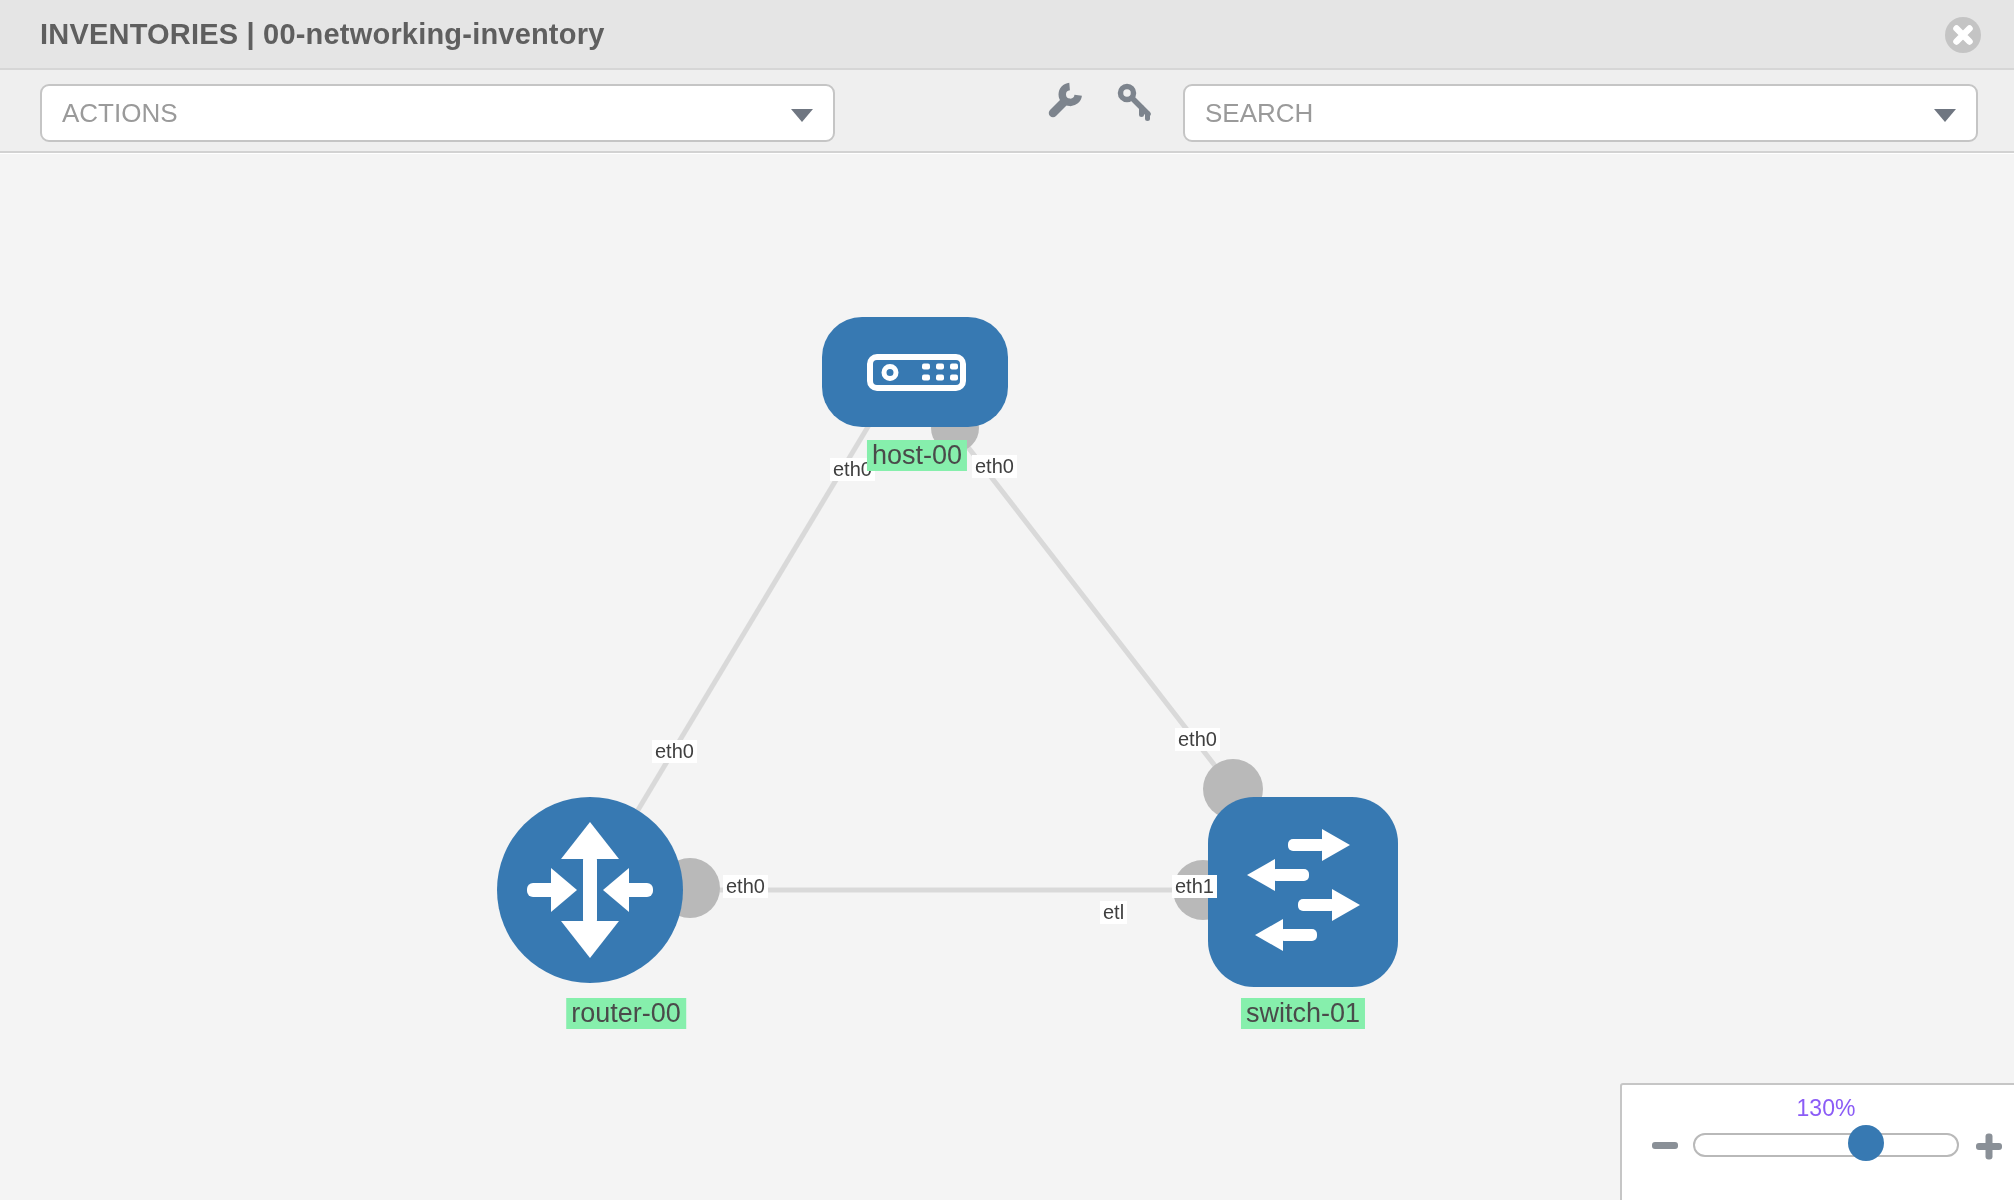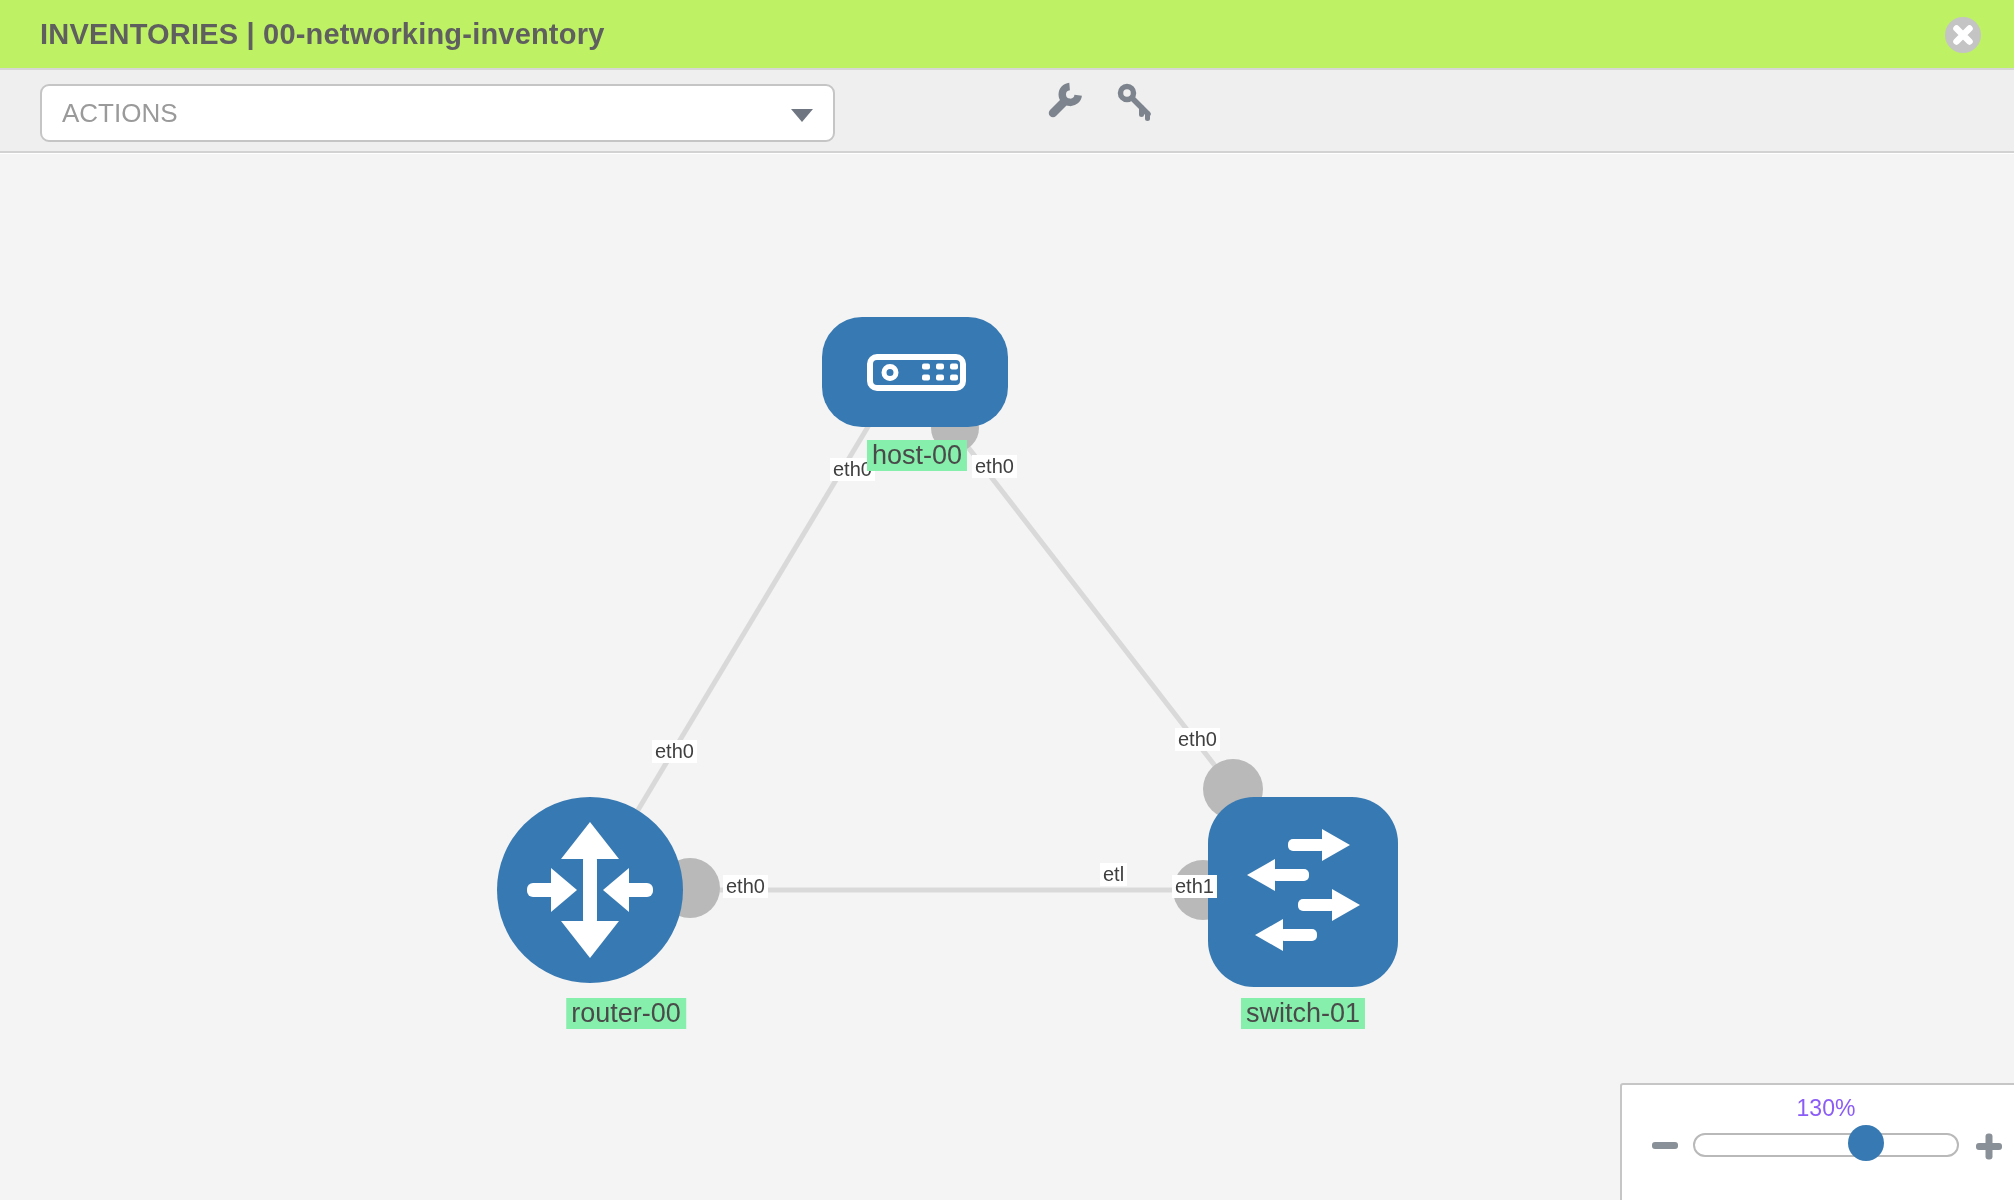--- a/index.html
+++ b/index.html
@@ -2,21 +2,21 @@
 <html><head>
 <meta charset="utf-8">
 <style>
   html,body{margin:0;padding:0;}
   body{
     width:2014px;height:1200px;position:relative;overflow:hidden;
     font-family:"Liberation Sans",sans-serif;background:#fff;
   }
   
   .header{
-    position:absolute;left:0;top:0;width:2014px;height:70px;background:#bef264;
+    position:absolute;left:0;top:0;width:2014px;height:70px;background:#e5e5e5;
     border-bottom:2px solid #d6d6d6;box-sizing:border-box;
   }
   .page-title{
     position:absolute;left:40px;top:18px;margin:0;
     font-size:29px;font-weight:bold;color:#5f5f5f;letter-spacing:.2px;
   }
   .close-btn{position:absolute;right:32px;top:16px;width:38px;height:38px;cursor:pointer;}
   
   .toolbar{
     position:absolute;left:0;top:70px;width:2014px;height:83px;background:#efefef;
@@ -101,20 +101,24 @@
   </div>
   <div class="tool-icon key">
     <svg width="40" height="40" viewBox="0 0 40 40">
       <circle cx="12" cy="12" r="6.5" fill="none" stroke="#7d848d" stroke-width="5.5"></circle>
       <line x1="17" y1="17" x2="33" y2="33" stroke="#7d848d" stroke-width="5.5" stroke-linecap="round"></line>
       <line x1="26.5" y1="26.5" x2="26.5" y2="33.5" stroke="#7d848d" stroke-width="5" stroke-linecap="round"></line>
       <line x1="32.5" y1="32.5" x2="32.5" y2="37.5" stroke="#7d848d" stroke-width="5" stroke-linecap="round"></line>
     </svg>
   </div>
 
+  <div class="select search-select">
+    <span class="ph">SEARCH</span>
+    <span class="caret"></span>
+  </div>
 </div>
 
 <div class="canvas">
   <svg class="graph" width="2014" height="1046" viewBox="0 0 2014 1046">
 
     <g stroke="#d9d9d9" stroke-width="5">
       <line x1="875" y1="261" x2="590" y2="736"></line>
       <line x1="950" y1="270" x2="1233" y2="635"></line>
       <line x1="690" y1="736" x2="1203" y2="736"></line>
     </g>
@@ -168,21 +172,21 @@
         <rect x="1279" y="775" width="38" height="12" rx="5"></rect>
       </g>
     </g>
   </svg>
 
   <div class="iface-label" style="left:830px;top:304px;">eth0</div>
   <div class="iface-label" style="left:972px;top:301px;">eth0</div>
   <div class="iface-label" style="left:652px;top:586px;">eth0</div>
   <div class="iface-label" style="left:1175px;top:574px;">eth0</div>
   <div class="iface-label" style="left:723px;top:721px;">eth0</div>
-  <div class="iface-label" style="left:1100px;top:709px;">etl</div>
+  <div class="iface-label" style="left:1100px;top:747px;">etl</div>
   <div class="iface-label iface-front" style="left:1124px;top:721px;margin-left:48px;">eth1</div>
 
   <div class="node-label" style="left:917px;top:286px;">host-00</div>
   <div class="node-label" style="left:626px;top:844px;">router-00</div>
   <div class="node-label" style="left:1303px;top:844px;">switch-01</div>
 
   <div class="zoom-panel">
     <div class="zoom-value">130%</div>
     <div class="zoom-btn zoom-minus">
       <svg width="30" height="30" viewBox="0 0 30 30">

